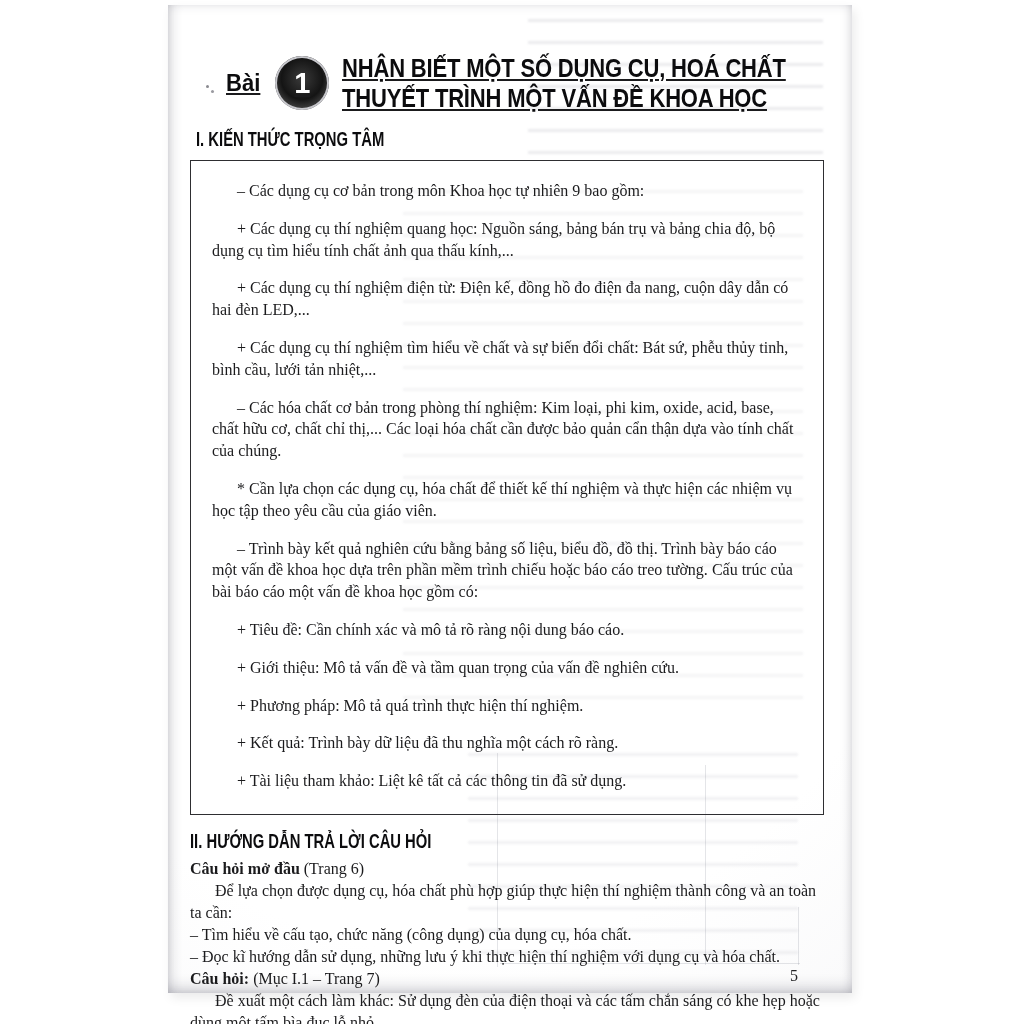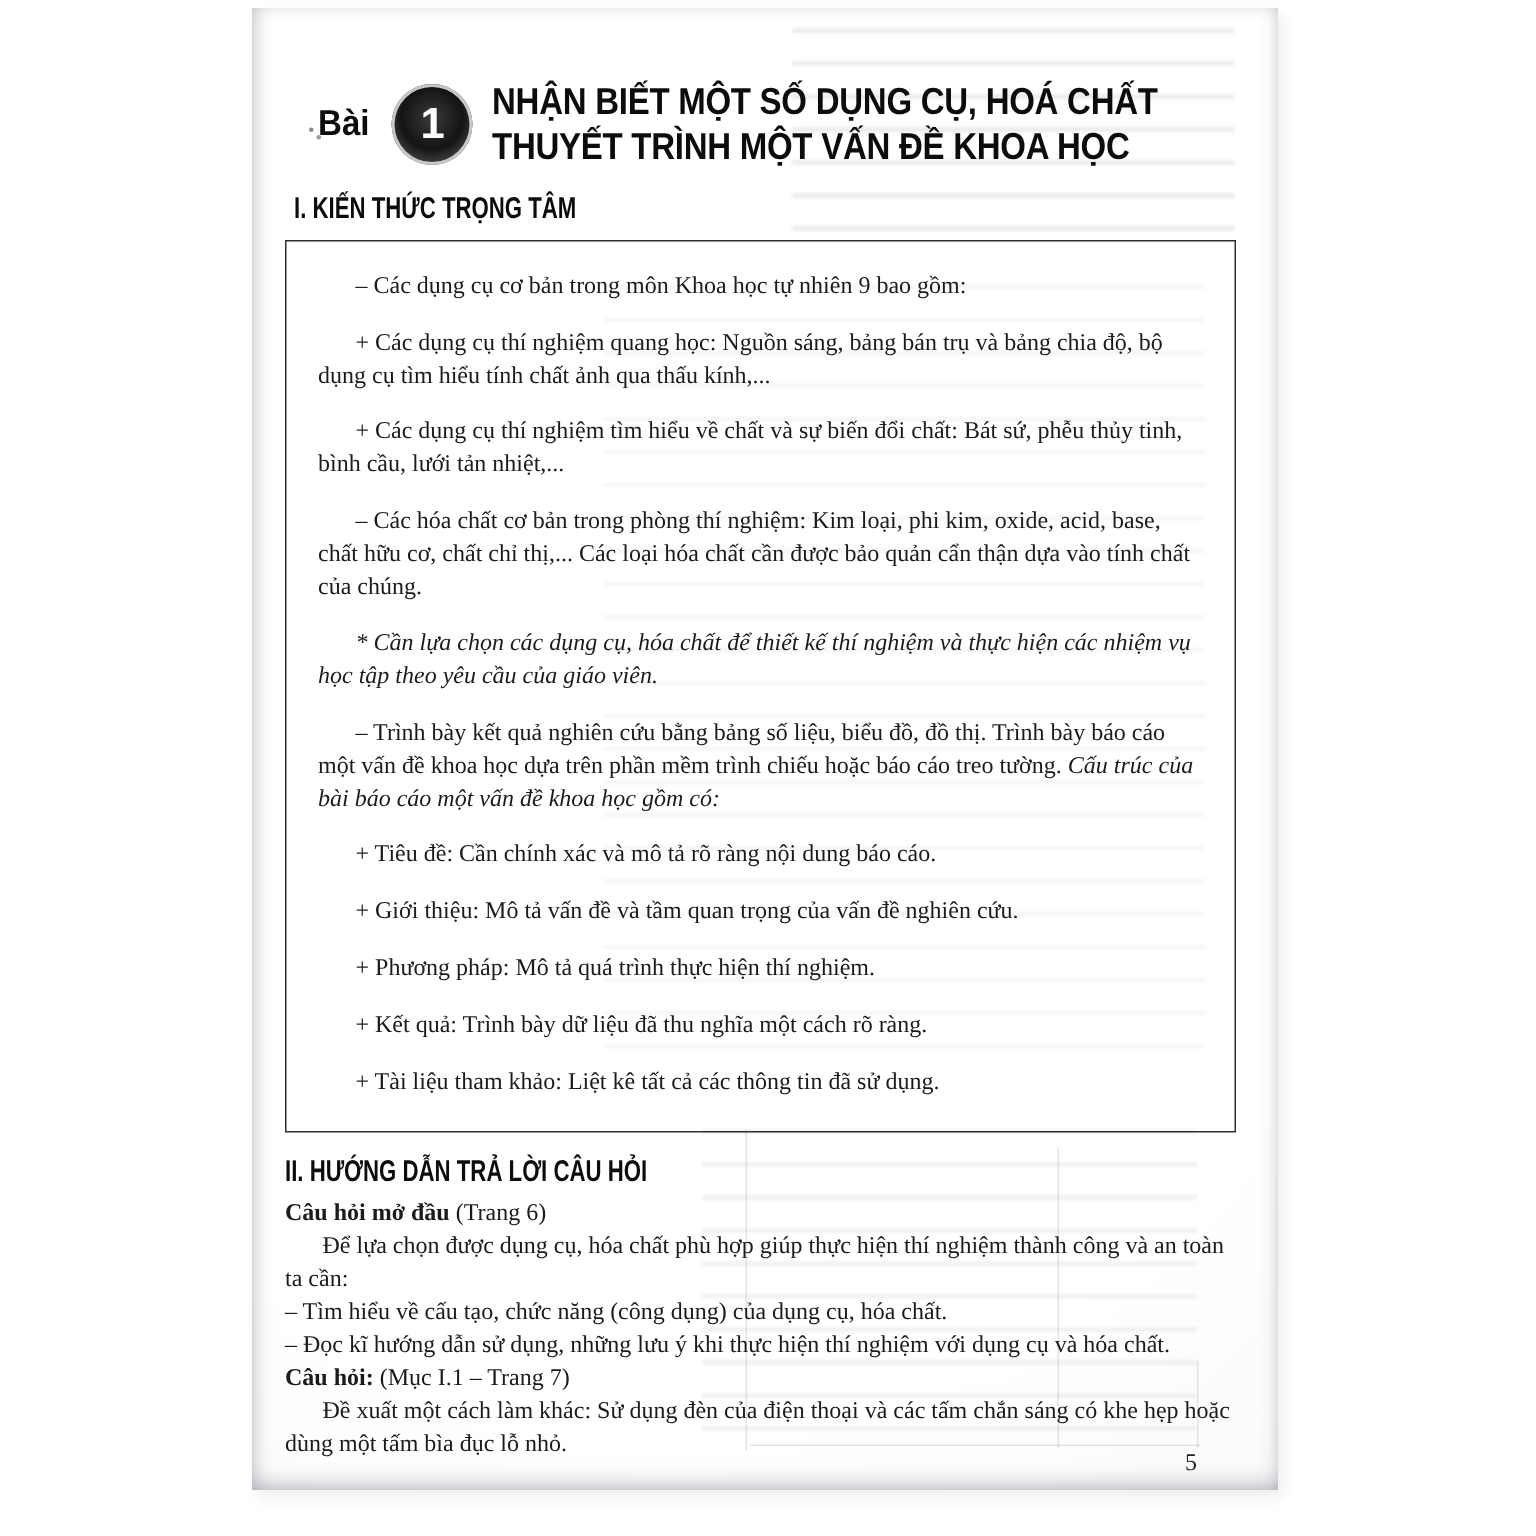--- a/index.html
+++ b/index.html
@@ -16,38 +16,38 @@
       3px 5px 10px rgba(0,0,0,.08);}
   
   .ghost{position:absolute;pointer-events:none;}
   .ghost-bars{background-image:repeating-linear-gradient(180deg, rgba(100,104,122,.13) 0 3px, transparent 3px 22px);
               filter:blur(1.1px);}
   .gline{background:rgba(108,110,126,.18);}
   .dots{left:38px;top:80px;width:3px;height:3px;background:#8a8a90;border-radius:50%;
         box-shadow:5px 5px 0 #9a9aa0;}
   
   .content{position:absolute;inset:0;padding:48px 28px 0 22px;}
-  .lesson-header{display:flex;align-items:center;margin-left:22px;}
+  .lesson-header{display:flex;align-items:center;margin-left:36px;text-decoration:underline;}
   .lesson-label{font-family:"Liberation Sans", sans-serif;font-weight:700;font-size:24px;
                 transform:scaleX(.92);transform-origin:left center;color:#0c0c0e;}
   .badge{flex:0 0 auto;width:54px;height:54px;margin:0 13px 0 12px;border-radius:50%;
     background:radial-gradient(circle at 50% 42%, #3a3a3a 0%, #141414 50%, #3d3d3d 72%, #999999 97%);
     color:#fff;display:flex;align-items:center;justify-content:center;
     font-family:"Liberation Sans", sans-serif;font-weight:700;font-size:29px;
     box-shadow:0 0 0 2px #c7c7cc inset;}
   .title-block{font-family:"Liberation Sans", sans-serif;font-weight:700;font-size:25px;
                line-height:30px;transform:scaleX(.88);transform-origin:left center;
                white-space:nowrap;color:#0c0c0e;letter-spacing:-.2px;}
   .sec-heading{font-family:"Liberation Sans", sans-serif;font-weight:700;font-size:20px;
                transform:scaleX(.74);transform-origin:left center;white-space:nowrap;
                margin:15px 0 0 6px;color:#0c0c0e;letter-spacing:0;}
   .kt-box{margin-top:9px;border:1.7px solid #2e2e31;padding:3px 9px 6px 5px;
           font-size:16px;line-height:21.8px;}
   .kt-box p{margin:16px;text-indent:25px;}
-  .italic{font-style:italic;}
+  .italic{}
   .qa{margin-top:5px;font-size:16px;line-height:22px;}
   .qa p{margin:0;}
   .indent{text-indent:25px;}
   .q-label{font-weight:700;}
   .page-num{position:absolute;left:622px;top:962px;font-size:16px;color:#232325;}
 </style>
 </head>
 <body>
 
 <div class="stage">
@@ -71,20 +71,21 @@
           <div>NHẬN BIẾT MỘT SỐ DỤNG CỤ, HOÁ CHẤT</div>
           <div>THUYẾT TRÌNH MỘT VẤN ĐỀ KHOA HỌC</div>
         </span>
       </div>
 
       <div class="sec-heading">I. KIẾN THỨC TRỌNG TÂM</div>
 
       <div class="kt-box">
         <p>– Các dụng cụ cơ bản trong môn Khoa học tự nhiên 9 bao gồm:</p>
         <p>+ Các dụng cụ thí nghiệm quang học: Nguồn sáng, bảng bán trụ và bảng chia độ, bộ dụng cụ tìm hiểu tính chất ảnh qua thấu kính,...</p>
+        <p>+ Các dụng cụ thí nghiệm điện từ: Điện kế, đồng hồ đo điện đa nang, cuộn dây dẫn có hai đèn LED,...</p>
         <p>+ Các dụng cụ thí nghiệm tìm hiểu về chất và sự biến đổi chất: Bát sứ, phễu thủy tinh, bình cầu, lưới tản nhiệt,...</p>
         <p>– Các hóa chất cơ bản trong phòng thí nghiệm: Kim loại, phi kim, oxide, acid, base, chất hữu cơ, chất chỉ thị,... Các loại hóa chất cần được bảo quản cẩn thận dựa vào tính chất của chúng.</p>
         <p class="italic">* Cần lựa chọn các dụng cụ, hóa chất để thiết kế thí nghiệm và thực hiện các nhiệm vụ học tập theo yêu cầu của giáo viên.</p>
         <p><span>– Trình bày kết quả nghiên cứu bằng bảng số liệu, biểu đồ, đồ thị. Trình bày báo cáo một vấn đề khoa học dựa trên phần mềm trình chiếu hoặc báo cáo treo tường. </span><span class="italic">Cấu trúc của bài báo cáo một vấn đề khoa học gồm có:</span></p>
         <p>+ Tiêu đề: Cần chính xác và mô tả rõ ràng nội dung báo cáo.</p>
         <p>+ Giới thiệu: Mô tả vấn đề và tầm quan trọng của vấn đề nghiên cứu.</p>
         <p>+ Phương pháp: Mô tả quá trình thực hiện thí nghiệm.</p>
         <p>+ Kết quả: Trình bày dữ liệu đã thu nghĩa một cách rõ ràng.</p>
         <p>+ Tài liệu tham khảo: Liệt kê tất cả các thông tin đã sử dụng.</p>
       </div>

